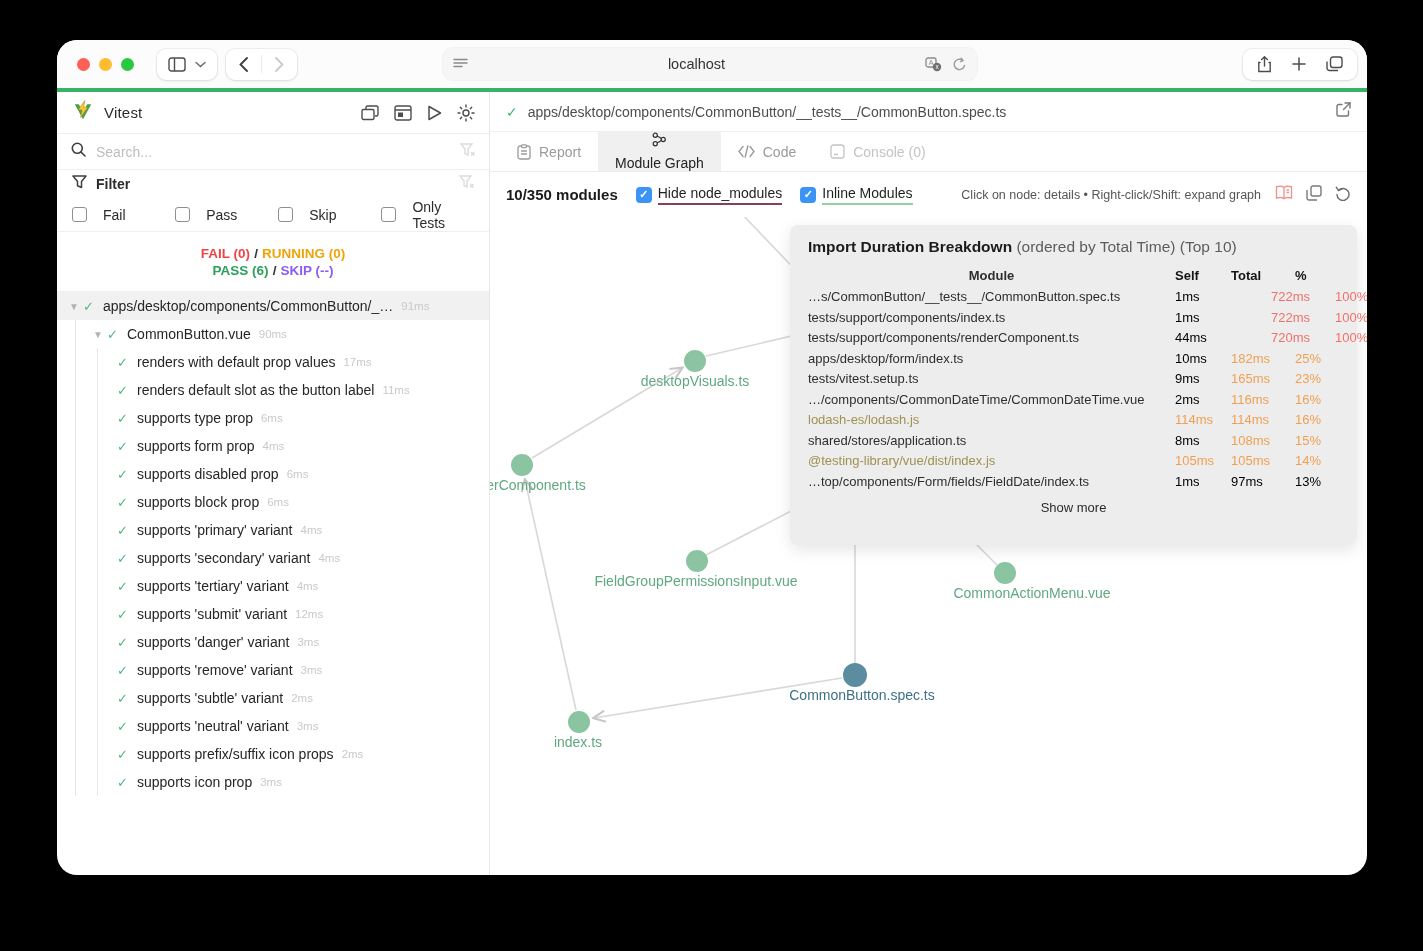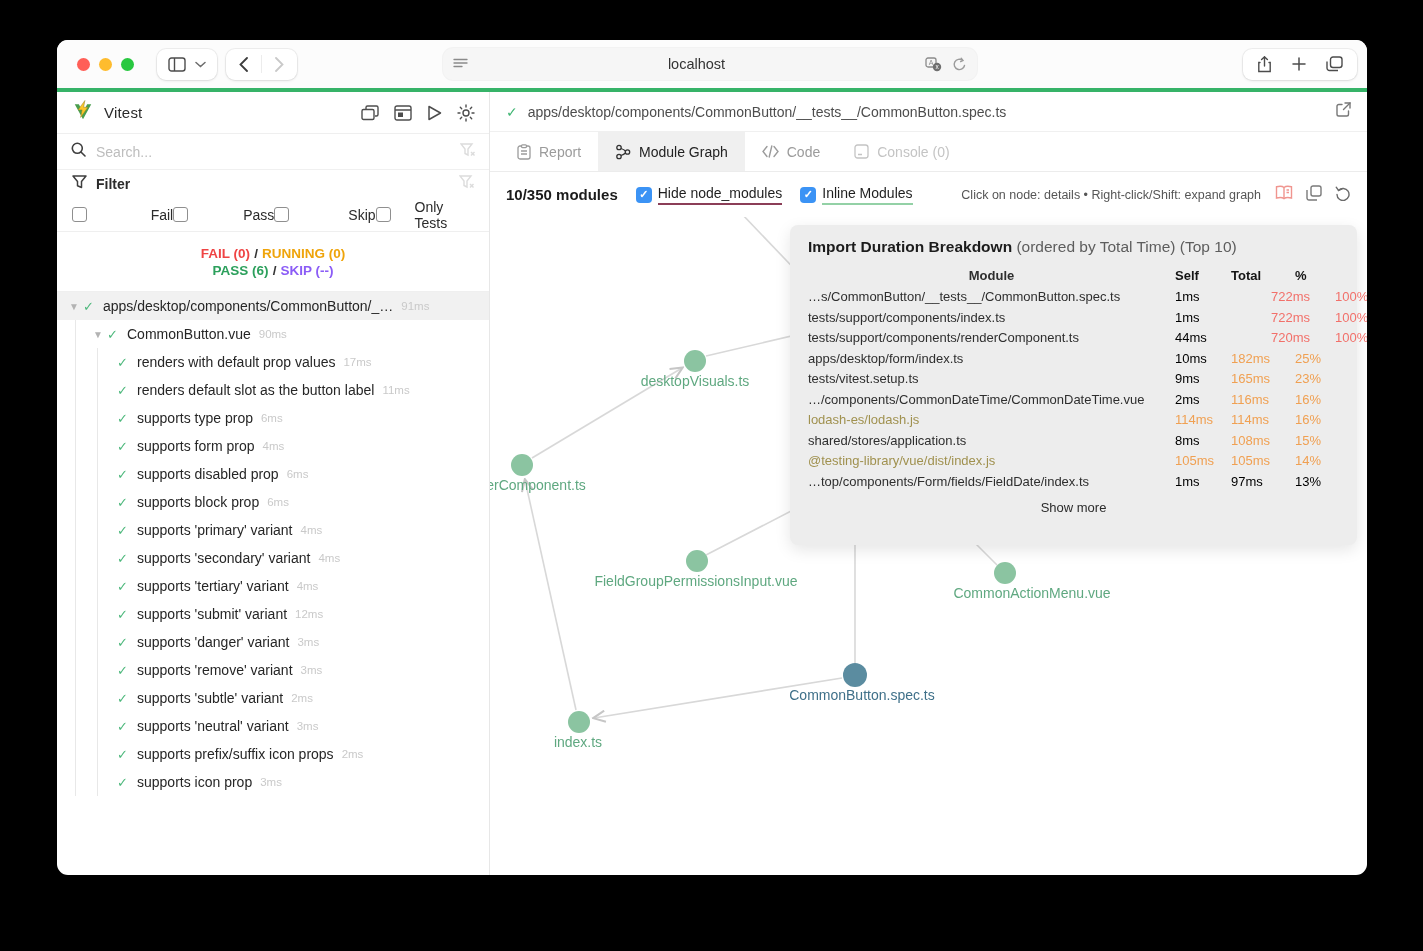--- a/index.html
+++ b/index.html
@@ -1,19 +1,19 @@
 <!DOCTYPE html>
 <html><head>
 <meta charset="utf-8">
 <style>
   * { margin:0; padding:0; box-sizing:border-box; }
   html,body { width:1423px; height:951px; background:#000; font-family:"Liberation Sans",sans-serif; overflow:hidden; }
 
   .window { position:absolute; left:57px; top:40px; width:1310px; height:835px;
-            background:#fff; border-radius:11px; overflow:hidden;
+            background:#fff; border-radius:20px; overflow:hidden;
             box-shadow:0 25px 70px rgba(0,0,0,.55); }
 
   
   .chrome { height:48px; background:#fcfcfc; display:flex; align-items:center; position:relative; }
   .lights { display:flex; gap:9px; margin-left:20px; }
   .light { width:13px; height:13px; border-radius:50%; }
   .pill { background:#fff; border-radius:9px; box-shadow:0 0 0 1px rgba(0,0,0,.05), 0 1px 3px rgba(0,0,0,.09);
           height:31px; display:flex; align-items:center; }
   .chrome svg { display:block; }
   .divider-v { width:1px; height:18px; background:#ececec; }
@@ -38,21 +38,21 @@
 
   .search-row { height:36px; display:flex; align-items:center; padding:0 14px; border-bottom:1px solid #f0f0f0; }
   .search-row input { border:0; outline:0; background:transparent; font-size:14px; color:#333; margin-left:10px; flex:1;
                       font-family:"Liberation Sans",sans-serif; }
   .search-row input::placeholder { color:#bdbdbd; }
 
   .filter-head { height:28px; display:flex; align-items:center; padding:0 15px; }
   .filter-title { font-size:14px; font-weight:700; color:#2b2b2b; margin-left:9px; }
   .filter-x { margin-left:auto; }
   .filter-opts { height:34px; display:flex; align-items:center; padding:0 15px; border-bottom:1px solid #efefef; }
-  .fopt { display:flex; align-items:center; gap:24px; width:107px;justify-content:space-between; }
+  .fopt { display:flex; align-items:center; gap:16px; width:107px; }
   .fopt:last-child { width:auto; }
   .cbx { width:15px; height:15px; border:1.5px solid #8f8f8f; border-radius:3px; background:#fff; flex:0 0 auto; }
   .fopt span { font-size:14px; color:#2b2b2b; }
 
   .stats { height:60px; border-bottom:1px solid #efefef; display:flex; flex-direction:column; justify-content:center;
            align-items:center; gap:2px; font-size:13.5px; font-weight:700; }
   .stats .sep { color:#333; font-weight:700; padding:0 4px; }
   .st-fail { color:#ef4444; } .st-run { color:#efa40a; } .st-pass { color:#2ca05c; } .st-skip { color:#8b5cf6; }
 
   
@@ -67,21 +67,21 @@
   .lvl0 { padding-left:12px; } .lvl1 { padding-left:36px; } .lvl2 { padding-left:60px; }
 
   
   .crumb { height:40px; display:flex; align-items:center; padding:0 16px; border-bottom:1px solid #f0f0f0; }
   .crumb-check { color:#3fb572; font-size:14px; margin-right:10px; }
   .crumb-path { font-size:14px; color:#4d4d4d; }
   .ext-link { margin-left:auto; color:#777; }
 
   .tabs { height:40px; display:flex; align-items:stretch; padding-left:10px; border-bottom:1px solid #ececec; }
   .tab { display:flex; align-items:center; gap:8px; padding:0 17px; font-size:14px; color:#9b9b9b; cursor:default; }
-  .tab.active { background:#f0f0f0; color:#222; }
+  .tab.active { background:#f0f0f0; color:#222;flex-direction:column; }
   .tab.dim { color:#c4c4c4; }
   .tab svg { display:block; }
 
   .gtoolbar { height:45px; display:flex; align-items:center; padding:0 16px; }
   .mod-count { font-size:15px; font-weight:700; color:#1b1b1b; }
   .gchk { display:flex; align-items:center; gap:6px; margin-left:18px; }
   .bluebox { width:16px; height:16px; border-radius:4px; background:#3b93f5; color:#fff; font-size:11px; font-weight:700;
              display:flex; align-items:center; justify-content:center; }
   .gchk-label { font-size:14px; color:#1f1f1f; padding-bottom:2px; border-bottom:2px solid transparent; }
   .u-red { border-bottom-color:#8b3e57; } .u-green { border-bottom-color:#93d1a6; }

